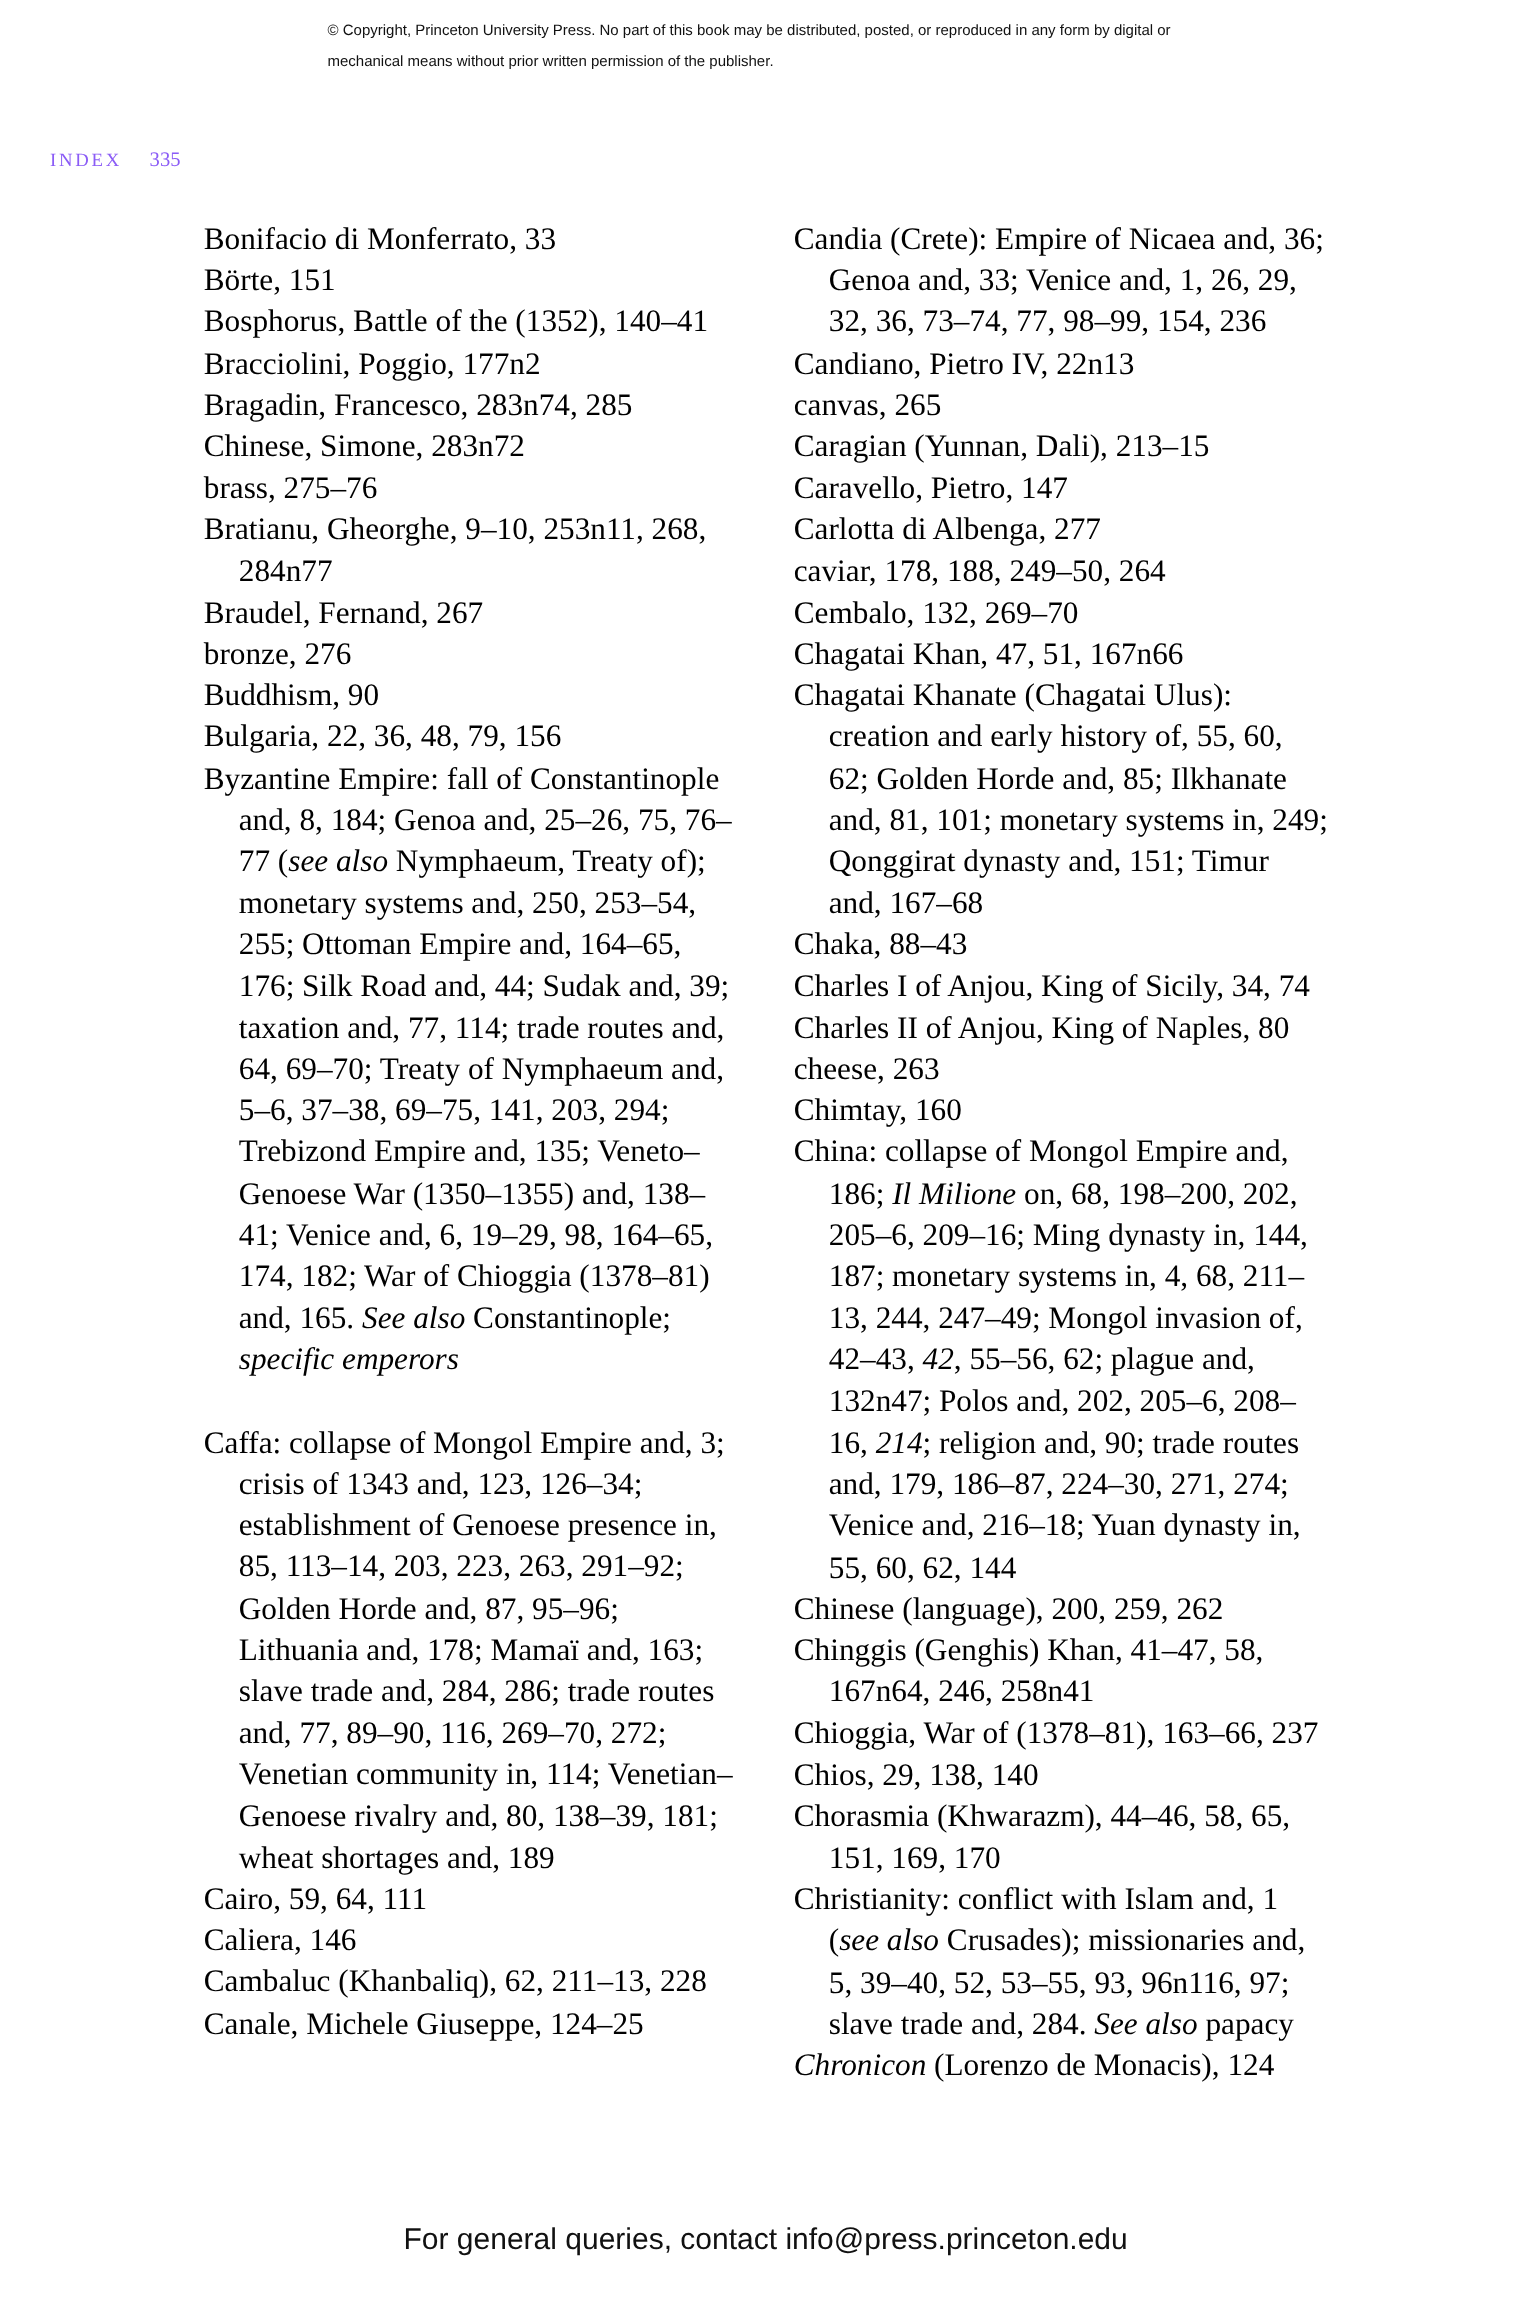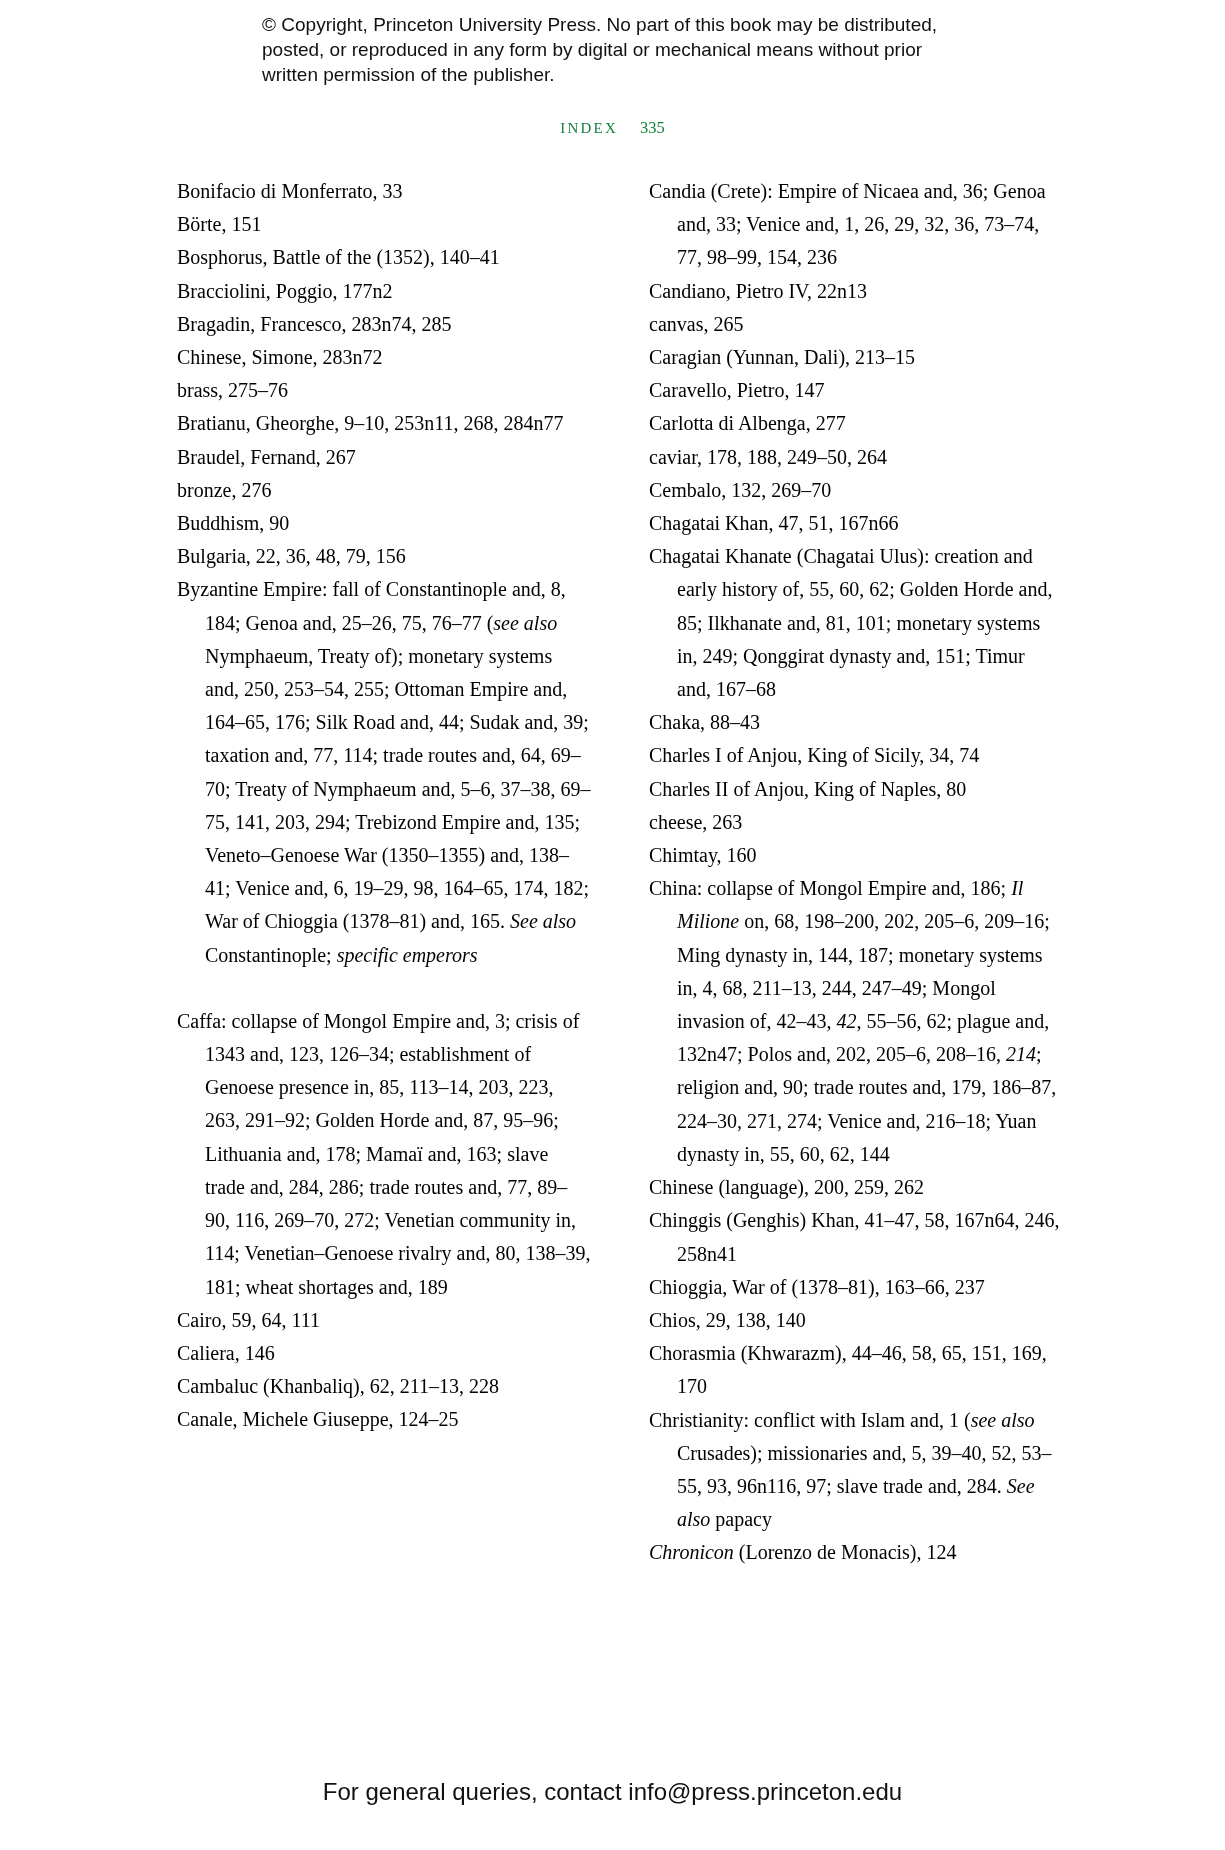--- a/index.html
+++ b/index.html
@@ -17,58 +17,59 @@
   .page {
     position: absolute;
     inset: 0;
   }
   .copyright {
     position: absolute;
     left: 262px;
     top: 12px;
     width: 700px;
     font-family: "Liberation Sans", sans-serif;
-    font-size: 19px;
+    font-size: 12px;
     line-height: 25px;
     color: #111;
   }
   .running-head {
     position: absolute;
     left: 0;
     right: 0;
     top: 118px;
-    text-align: center;
+    text-align: left;
     font-family: "Liberation Serif", serif;
     font-size: 15px;
     letter-spacing: 2.2px;
-    color: #15803d;
+    color: #8b5cf6;
+    padding-left: 40px;
   }
   .running-head .folio {
     letter-spacing: 0;
     font-size: 16.5px;
     margin-left: 22px;
   }
   .columns {
     position: absolute;
     left: 163px;
     top: 175px;
     width: 900px;
     display: flex;
     gap: 44px;
   }
   .col {
     width: 428px;
   }
   .entry {
-    font-size: 20px;
+    font-size: 25px;
     line-height: 33.2px;
     text-indent: 0;
     padding-left: 28px;
     text-indent: -28px;
-    margin: 0 0 0 14px;
+    margin: 0 0 0 0;
   }
   .entry.gap-before {
     margin-top: 33px;
   }
   .it {
     font-style: italic;
     text-align: right;
   }
   .footer {
     position: absolute;

